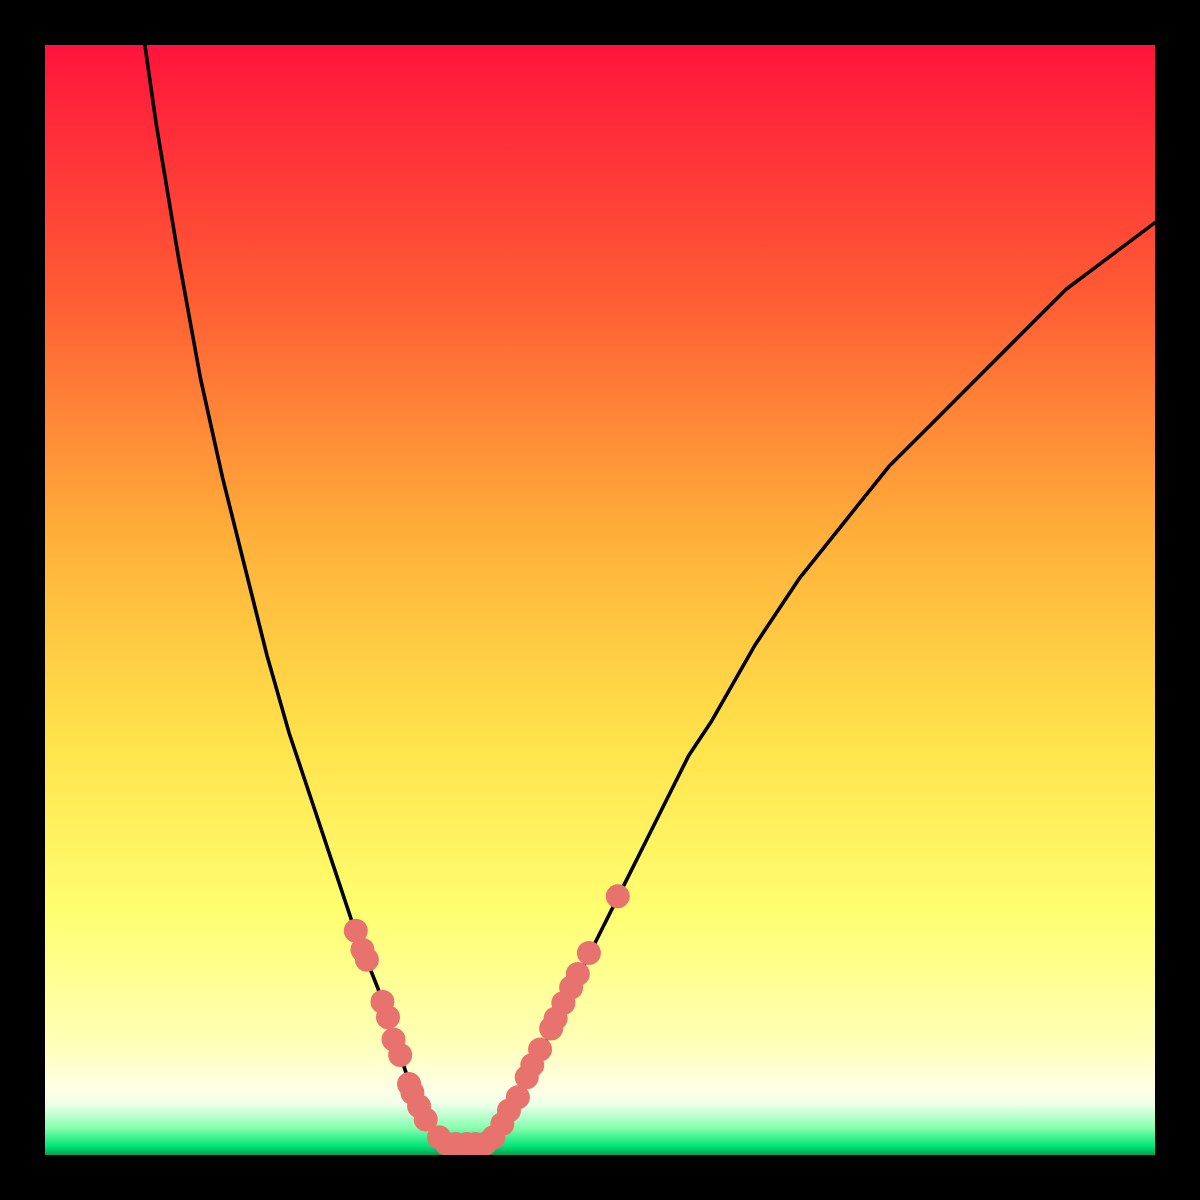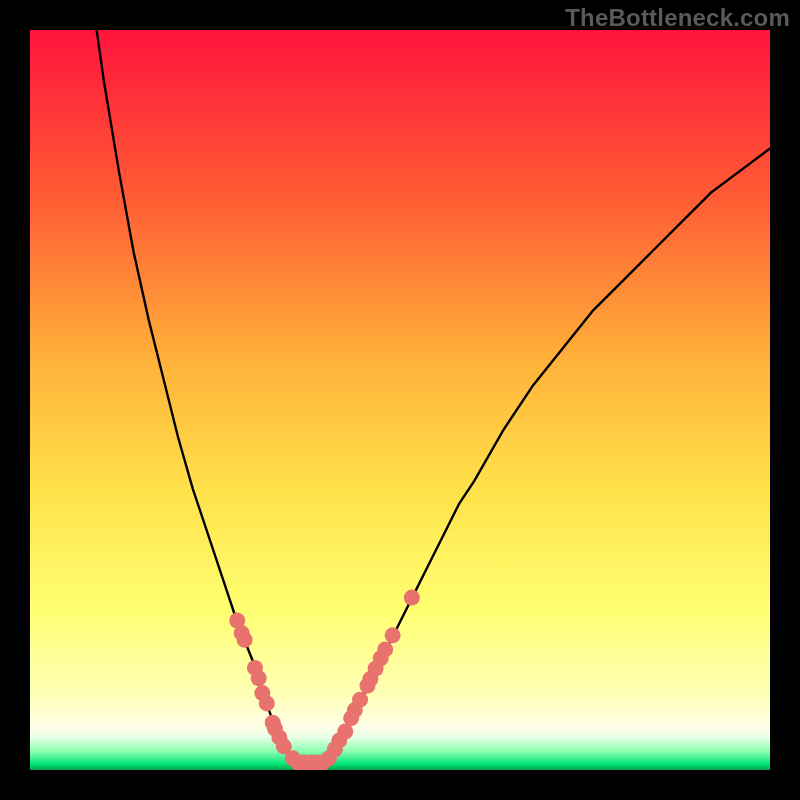--- a/index.html
+++ b/index.html
@@ -41,21 +41,20 @@
     top: 0;
     width: 740px;
     height: 740px;
     display: block;
   }
 </style>
 </head>
 <body>
 
 <div class="container">
-  <div class="watermark">TheBottleneck.com</div>
 
   <div class="plot-frame">
     <svg class="plot" viewBox="0 0 740 740">
       <defs>
         <linearGradient id="bg-grad" x1="0" y1="0" x2="0" y2="1">
           <stop offset="0%" stop-color="#ff143c"></stop>
           <stop offset="22%" stop-color="#ff5a34"></stop>
           <stop offset="45%" stop-color="#ffb23a"></stop>
           <stop offset="62%" stop-color="#ffe14a"></stop>
           <stop offset="78%" stop-color="#ffff70"></stop>

